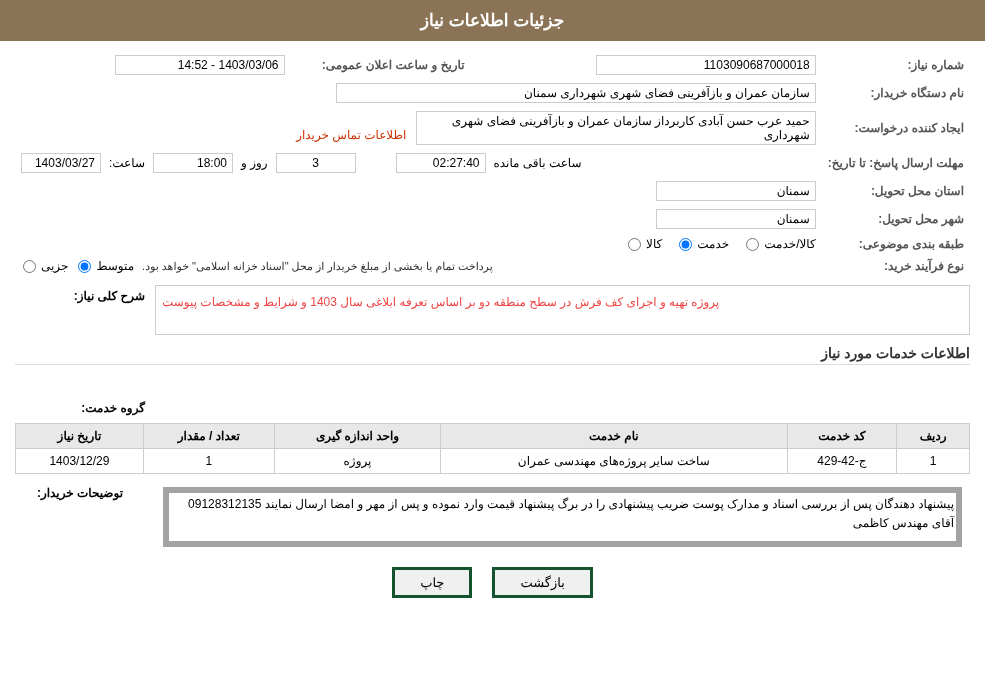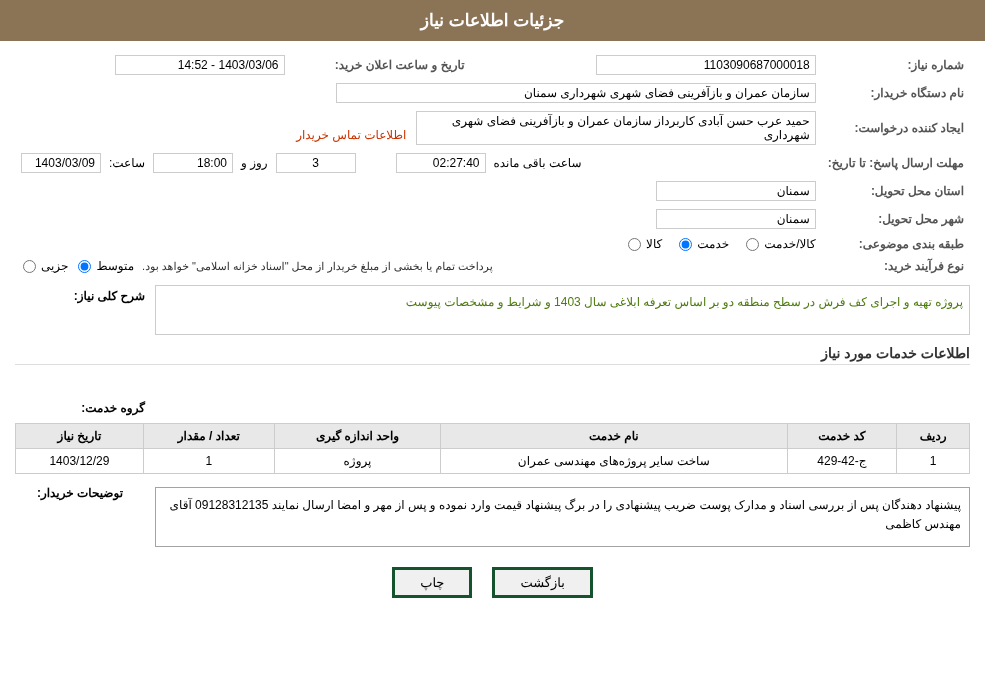--- a/index.html
+++ b/index.html
@@ -88,27 +88,27 @@
       padding: 5px 8px;
       text-align: center;
       font-weight: bold;
     }
     .services-table td {
       border: 1px solid #ccc;
       padding: 5px 8px;
       text-align: center;
     }
     .description-box {
-      border: 1px solid #a3a3a3;
-      padding: 8px;
+      border: 6px solid #a3a3a3;
+      padding: 2px;
       min-height: 60px;
       text-align: right;
       font-size: 12px;
       line-height: 1.6;
-      margin: 5px 0;
+      margin: 5px 8px;
       background: #fff;
     }
     .radio-group {
       display: inline-flex;
       gap: 15px;
       align-items: center;
       flex-direction: row-reverse;
     }
     .radio-item {
       display: flex;
@@ -135,24 +135,24 @@
     .btn-back {
       background: #f0f0f0;
     }
     .btn-print {
       background: #f0f0f0;
     }
     .shrh-box {
       border: 1px solid #ccc;
       padding: 6px;
       min-height: 50px;
-      text-align: right;
+      text-align: left;
       font-size: 12px;
       line-height: 1.7;
-      color: #4d7c0f;
+      color: #ef4444;
     }
     .row-inline {
       display: flex;
       align-items: center;
       flex-direction: row-reverse;
       gap: 4px;
     }
     .note-text {
       font-size: 11px;
       color: #333;
@@ -174,21 +174,21 @@
 
   <div class="content">
 
     <table class="info-table">
       <tbody>
           <tr>
         <td class="label-cell">شماره نیاز:</td>
         <td class="value-cell">
           <span class="input-box input-medium">1103090687000018</span>
         </td>
-        <td class="label-cell" style="width:180px;text-align:right;">تاریخ و ساعت اعلان خرید:</td>
+        <td class="label-cell" style="width:180px;text-align:right;">تاریخ و ساعت اعلان عمومی:</td>
         <td class="value-cell">
           <span class="input-box" style="width:170px;">1403/03/06 - 14:52</span>
         </td>
       </tr>
       <tr>
         <td class="label-cell">نام دستگاه خریدار:</td>
         <td class="value-cell" colspan="3">
           <span class="input-box" style="width:480px;">سازمان عمران و بازآفرینی فضای شهری شهرداری سمنان</span>
         </td>
       </tr>
@@ -196,21 +196,21 @@
         <td class="label-cell">ایجاد کننده درخواست:</td>
         <td class="value-cell" colspan="3">
           <span class="input-box" style="width:400px;">حمید عرب حسن آبادی کاربرداز سازمان عمران و بازآفرینی فضای شهری شهرداری</span>
           <a class="link-blue" href="#" style="margin-right:6px;font-size:12px;">اطلاعات تماس خریدار</a>
         </td>
       </tr>
       <tr>
         <td class="label-cell">مهلت ارسال پاسخ: تا تاریخ:</td>
         <td class="value-cell" colspan="3">
           <div class="row-inline">
-            <span class="input-box input-xsmall">1403/03/09</span>
+            <span class="input-box input-xsmall">1403/03/27</span>
             <span style="margin:0 4px;">ساعت:</span>
             <span class="input-box" style="width:70px;">18:00</span>
             <span style="margin:0 4px;">روز و</span>
             <span class="input-box" style="width:35px;text-align:center;">3</span>
             <span class="input-box" style="width:90px;text-align:right;margin-left:36px;">02:27:40</span>
             <span style="margin:0 4px;">ساعت باقی مانده</span>
           </div>
         </td>
       </tr>
       <tr>

